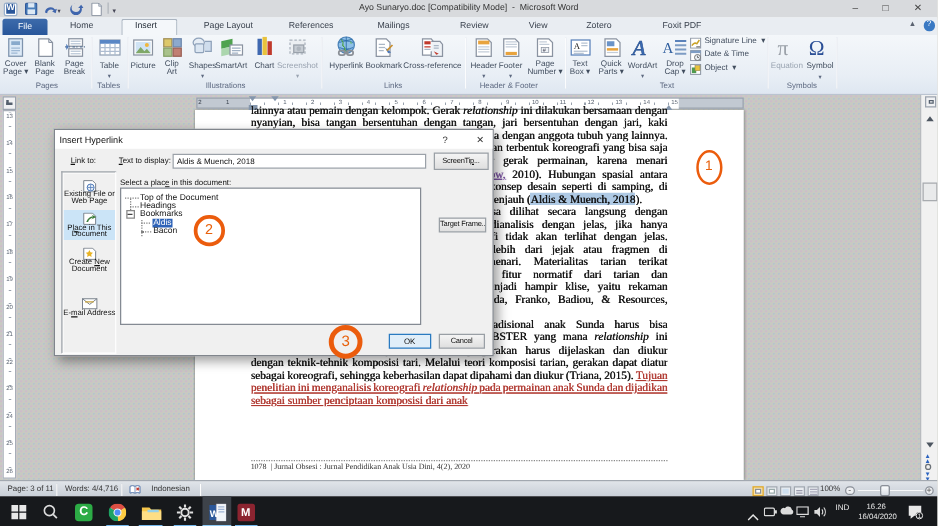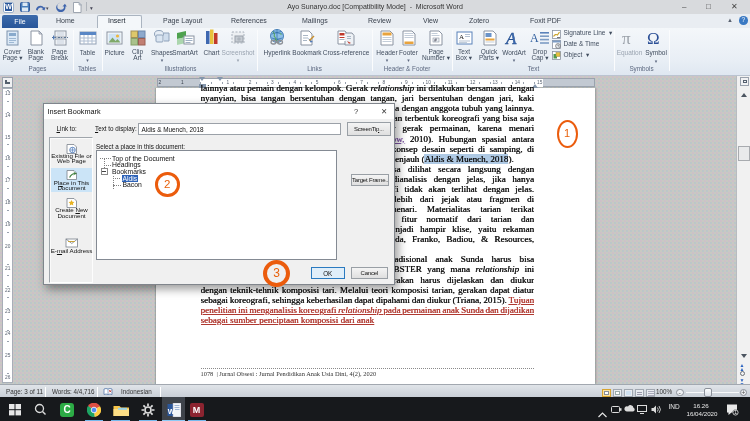--- a/index.html
+++ b/index.html
@@ -393,21 +393,21 @@
   <svg class="icn" style="left:620px;top:0px;" width="20" height="20">
       <text x="2" y="16" font-size="17" font-family="Liberation Serif" fill="#9aa0a8">π</text>
     </svg>
   <svg class="icn" style="left:645px;top:0px;" width="22" height="20">
       <text x="2" y="16" font-size="17" font-family="Liberation Serif" fill="#2b4f96">Ω</text>
     </svg>
 </div>
 
 <div class="abs" id="dlg">
   <div class="abs" id="dlgtitle">
-      <span style="position:absolute;left:3.5px;top:3px;">Insert Bookmark</span>
+      <span style="position:absolute;left:3.5px;top:3px;">Insert Hyperlink</span>
     <span style="position:absolute;left:310px;top:3px;color:#333;font-size:7.5px;">?</span>
     <span style="position:absolute;left:337px;top:3px;color:#333;font-size:7.5px;">✕</span>
   </div>
   <div class="abs" style="left:12.5px;top:21px;font-size:6.3px;color:#111;"><u>L</u>ink to:</div>
 
   <div class="abs" style="left:4.5px;top:33px;width:44px;height:146px;background:#f0f0f0;border:1px solid #9fa5ab;border-bottom-color:#fff;border-right-color:#fdfdfd;box-shadow:inset 1px 1px 0 #fafafa;">
     <div class="abs" style="left:1px;top:29.5px;width:41px;height:24.5px;background:#cbe4f7;"></div>
     <svg class="abs" style="left:15px;top:6px;" width="14" height="10">
         <path d="M2 0.5 h7 l2.5 2.5 v6.5 h-9.5 z" fill="#fff" stroke="#7a828c" stroke-width="0.8"></path>
         <circle cx="7.5" cy="6" r="2.8" fill="#e8f0f8" stroke="#4f79b8" stroke-width="0.8"></circle>

